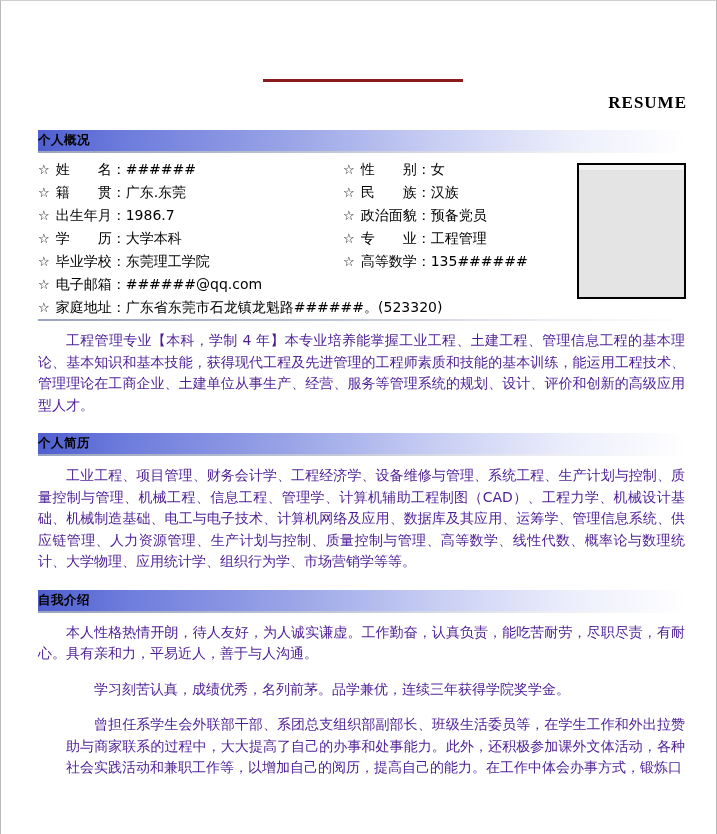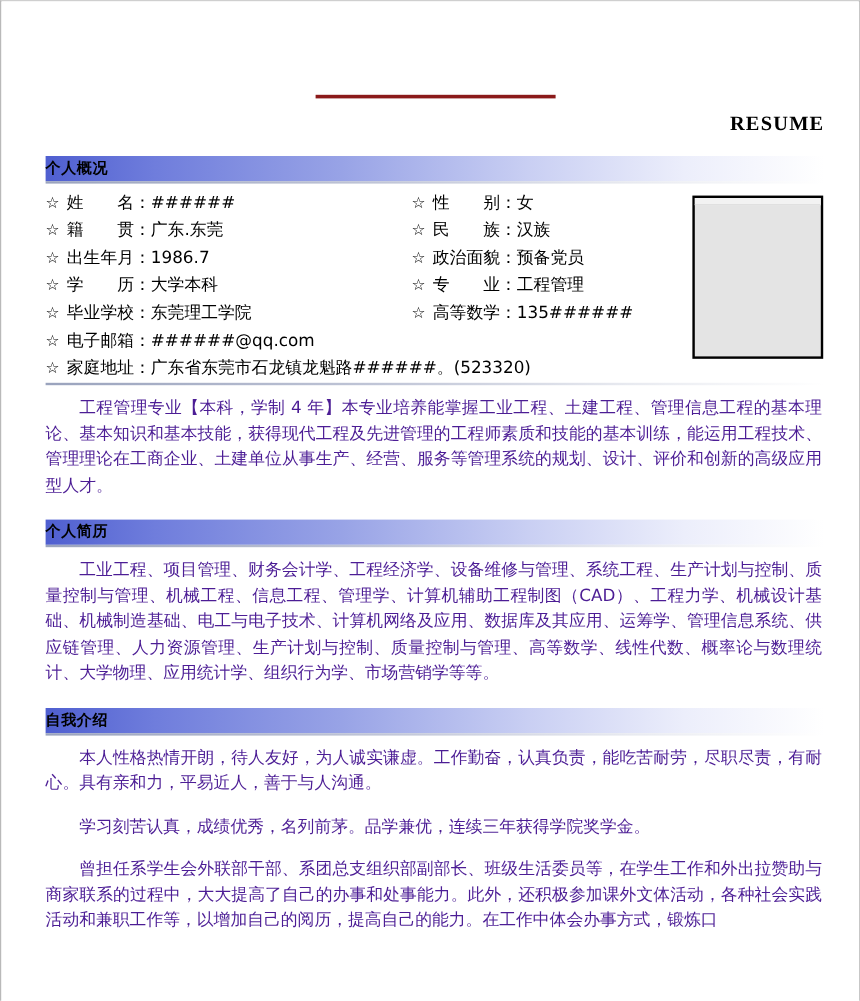--- a/index.html
+++ b/index.html
@@ -137,21 +137,21 @@
   .para {
     font-size: 14px;
     line-height: 21.5px;
     color: #4c1d95;
     text-align: justify;
     margin-top: 8px;
     text-indent: 28px;
     letter-spacing: 0;
   }
   .para.first { margin-top: 9px; }
-  .para.tight { margin-top: 0; }
+  .para.tight { margin-top: 0; margin-left: 28px; }
   .body-block { padding-right: 2px; }
 </style>
 </head>
 <body>
 
 <div class="page">
   <div class="content">
 
     <div class="title-block">
       <div class="title-rule"></div>

